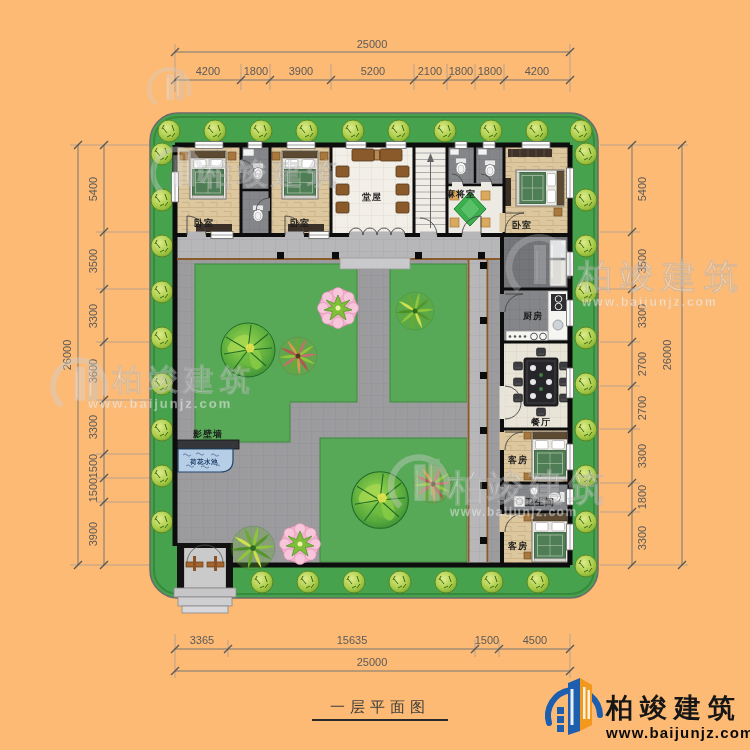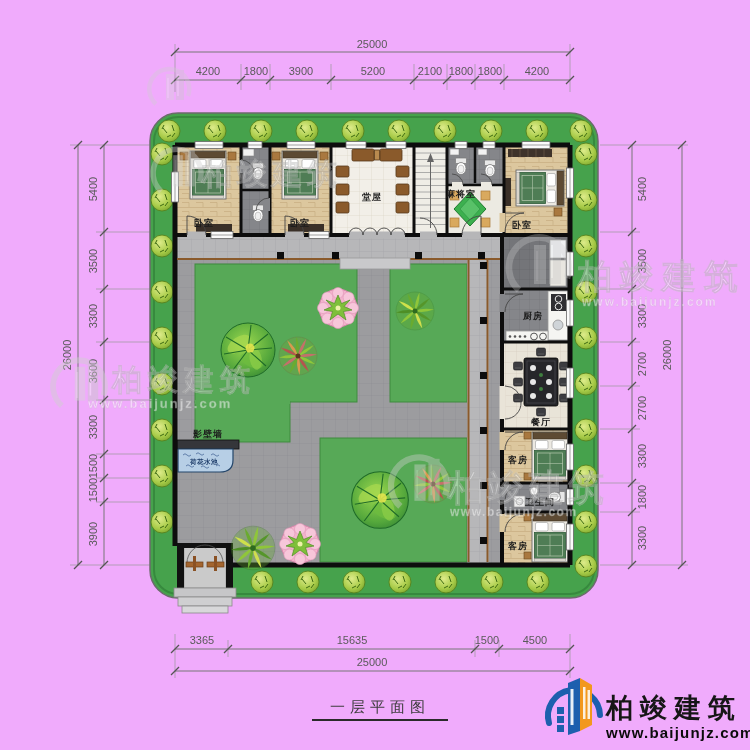--- a/index.html
+++ b/index.html
@@ -1,16 +1,16 @@
 <!DOCTYPE html>
 <html><head>
 <meta charset="utf-8">
 <style>
   html,body{margin:0;padding:0;background:#fff;}
-  #stage{position:relative;width:750px;height:750px;background:#f0abfc;overflow:hidden;
+  #stage{position:relative;width:750px;height:750px;background:#fdba74;overflow:hidden;
          font-family:"Liberation Sans","DejaVu Sans",sans-serif;}
   svg{position:absolute;left:0;top:0;}
   text{font-family:"Liberation Sans","DejaVu Sans",sans-serif;}
   .dimtxt{font-size:11px;fill:#5a5a5a;}
   .roomtxt{font-size:9px;font-weight:bold;fill:#1c1c1c;letter-spacing:1px;}
   .wmtxt{font-weight:bold;fill:#ffffff;opacity:0.45;stroke:#b5b5b5;stroke-width:0.5;}
   .wmurl{font-weight:bold;fill:#ffffff;opacity:0.5;stroke:#bbbbbb;stroke-width:0.3;}
 </style>
 </head>
 <body>

